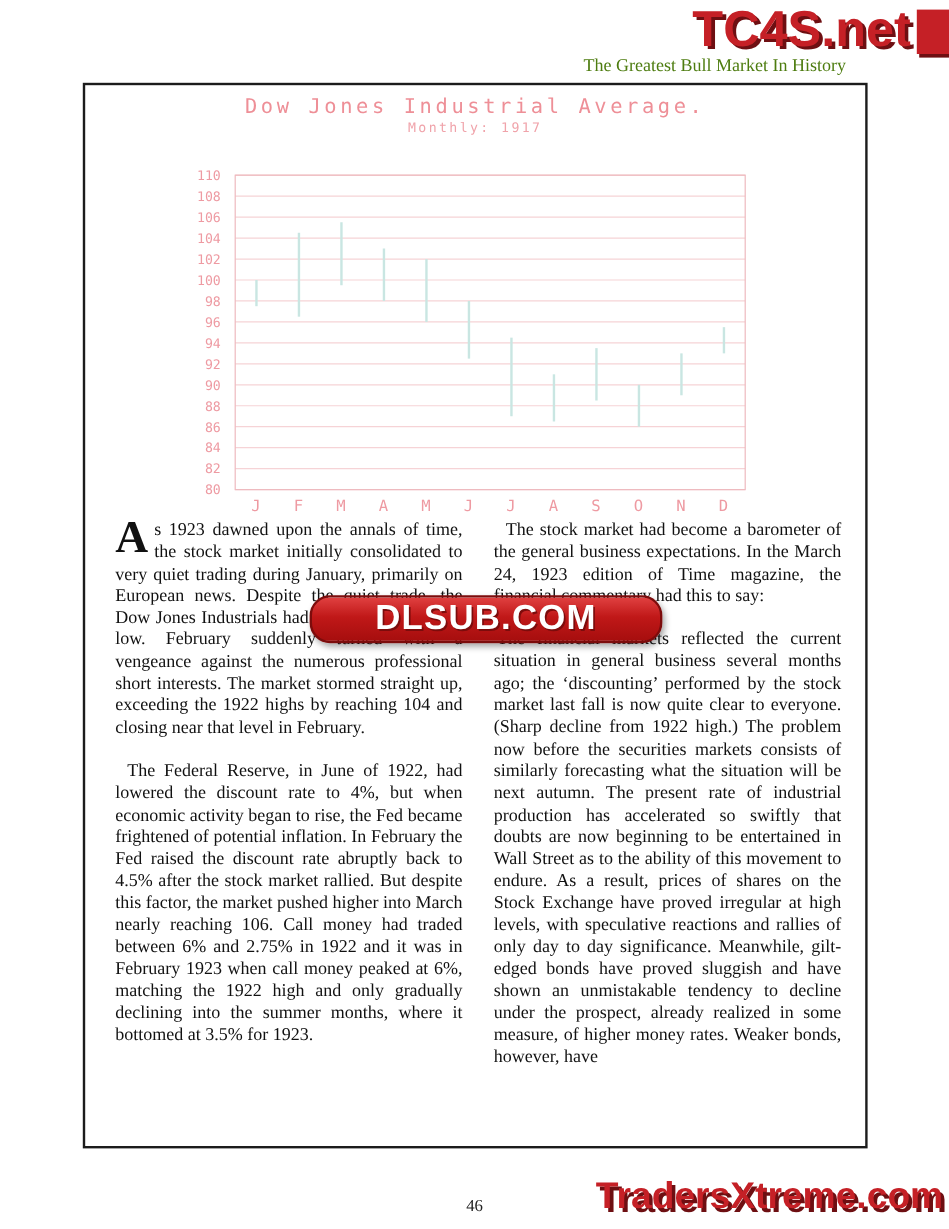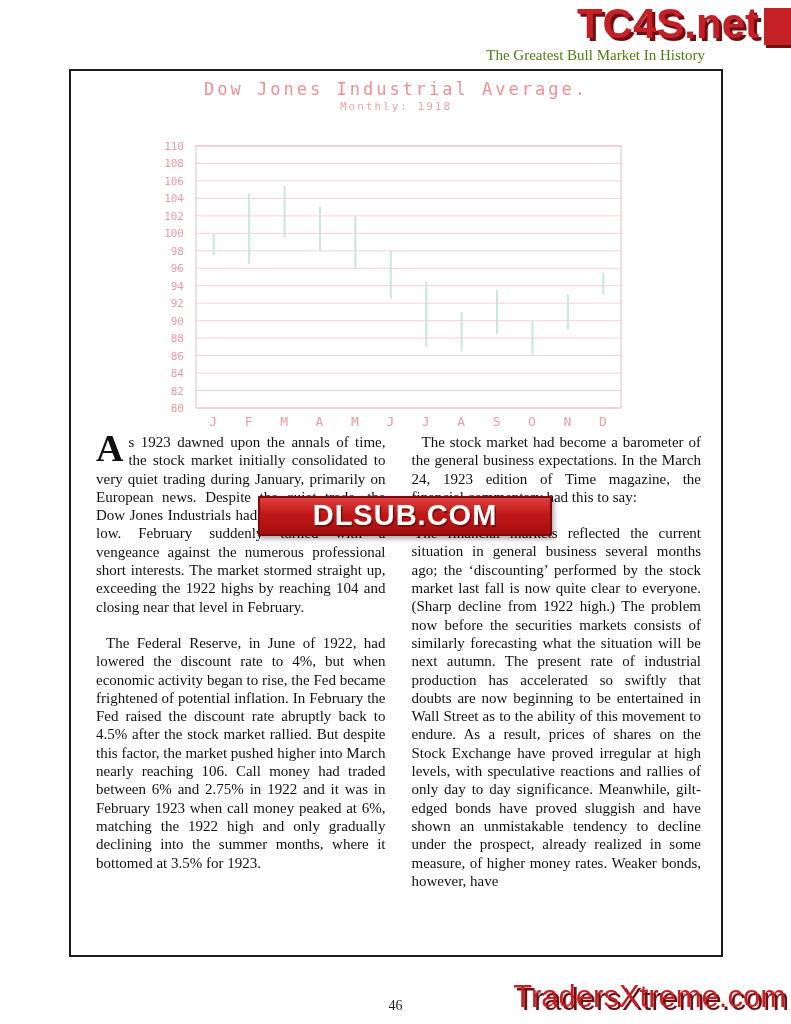--- a/index.html
+++ b/index.html
@@ -29,43 +29,43 @@
   
   .columns{position:absolute;left:25px;top:362px;width:605px;display:flex;gap:26px;}
   .col{width:290px;font-size:15px;line-height:18.3px;text-align:justify;}
   .col p{margin:0 0 18px 0;}
   .col p.indent{text-indent:10px;}
   .dropcap{float:left;font-size:38px;line-height:29px;font-weight:bold;margin:1px 5px 0 0;}
 
   
   .dlsub{position:absolute;left:187px;top:425px;width:290px;height:36px;z-index:5;
     background:linear-gradient(180deg,#e04040 0%,#c01818 45%,#a60e0e 100%);
-    border:2px solid #7c0c0c;border-radius:1px;
+    border:2px solid #7c0c0c;border-radius:17px;
     color:#fff;font-family:"Liberation Sans",sans-serif;font-weight:700;font-size:29px;
     letter-spacing:1px;text-align:center;line-height:35px;
     text-shadow:1.5px 1.5px 0 #7c0c0c;box-shadow:2px 3px 5px rgba(0,0,0,.35);}
 
   
   .page-number{position:absolute;top:958px;left:0;width:791px;text-align:center;font-size:14px;color:#222;margin-top:40px;}
   .logo-tx{position:absolute;top:979px;right:5px;font-family:"Liberation Sans",sans-serif;
-    font-weight:400;font-size:31px;color:#c52026;text-shadow:3px 3px 0 #6e0f12;}
+    font-weight:700;font-size:31px;color:#c52026;text-shadow:3px 3px 0 #6e0f12;}
 </style>
 </head>
 <body>
 
 <div class="page">
 
   <div class="logo-tc4s">TC4S.net</div>
   <div class="logo-block"></div>
   <div class="tagline">The Greatest Bull Market In History</div>
 
   <div class="main-box">
 
     <div class="chart-title">Dow Jones Industrial Average.</div>
-    <div class="chart-subtitle">Monthly: 1918</div>
+    <div class="chart-subtitle">Monthly: 1917</div>
     <svg id="chart-svg" width="580" height="312" viewBox="0 0 580 312">
         <line x1="75" y1="279" x2="500" y2="279" stroke="#f6d3d6" stroke-width="1"></line>
         <text x="63" y="283" text-anchor="end" class="tick-y">80</text>
         <line x1="75" y1="261.5333333333333" x2="500" y2="261.5333333333333" stroke="#f6d3d6" stroke-width="1"></line>
         <text x="63" y="265.5333333333333" text-anchor="end" class="tick-y">82</text>
         <line x1="75" y1="244.06666666666666" x2="500" y2="244.06666666666666" stroke="#f6d3d6" stroke-width="1"></line>
         <text x="63" y="248.06666666666666" text-anchor="end" class="tick-y">84</text>
         <line x1="75" y1="226.6" x2="500" y2="226.6" stroke="#f6d3d6" stroke-width="1"></line>
         <text x="63" y="230.6" text-anchor="end" class="tick-y">86</text>
         <line x1="75" y1="209.13333333333333" x2="500" y2="209.13333333333333" stroke="#f6d3d6" stroke-width="1"></line>

